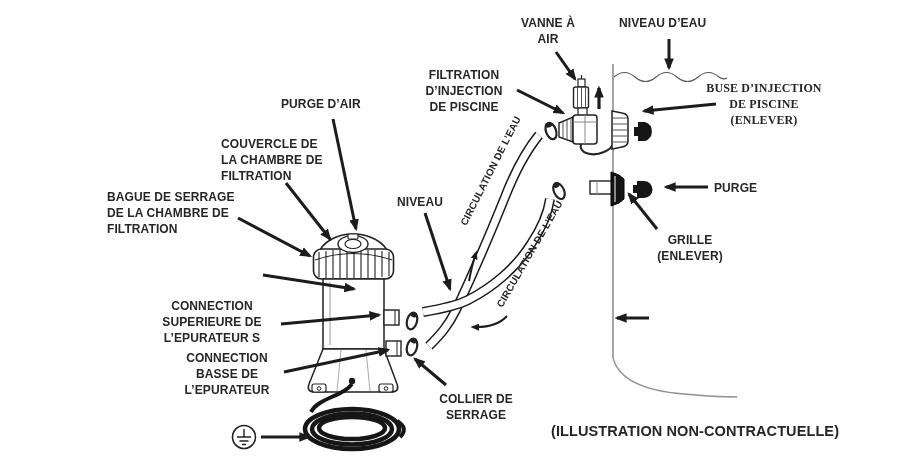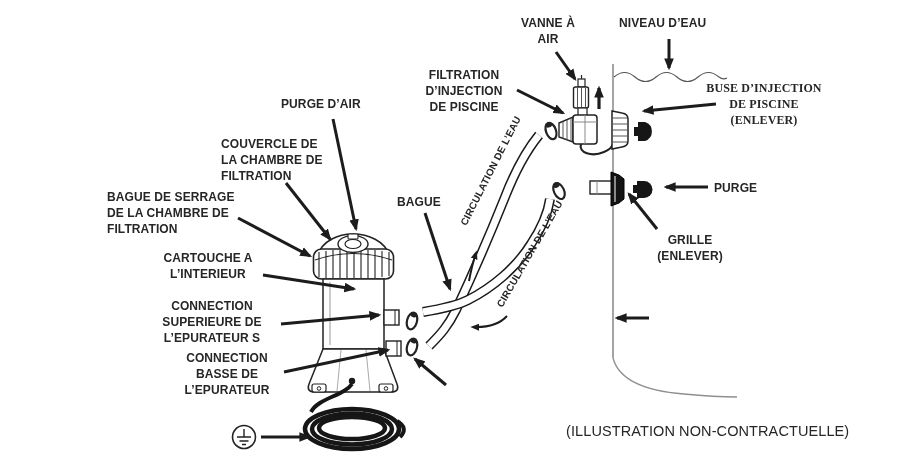--- a/index.html
+++ b/index.html
@@ -11,23 +11,22 @@
   .lbl{
     position:absolute;color:#262626;font-weight:bold;font-size:12px;line-height:16px;
     white-space:pre-line;letter-spacing:0.1px;
   }
   .lbl.center{text-align:center;}
   .lbl.rot{
     font-size:10px;letter-spacing:0.2px;width:124px;text-align:center;white-space:nowrap;
     transform-origin:50% 50%;
   }
   .note{
-    position:absolute;color:#262626;font-weight:normal;font-size:14.5px;letter-spacing:0.1px;
+    position:absolute;color:#262626;font-weight:bold;font-size:14.5px;letter-spacing:0.1px;
     white-space:nowrap;
-    margin-left:15px;
   }
 </style>
 </head>
 <body>
 
 <div id="stage">
 
   <svg id="art" width="920" height="461" viewBox="0 0 920 461">
     <defs>
       <marker id="ahBig" viewBox="0 0 10 8" markerWidth="12" markerHeight="10" refX="8" refY="4" orient="auto" markerUnits="userSpaceOnUse">
@@ -171,29 +170,29 @@
     </g>
   </svg>
 
   <div class="lbl" style="left:281px;top:96px;">PURGE D’AIR</div>
   <div class="lbl" style="left:221px;top:136px;">COUVERCLE DE
 LA CHAMBRE DE
 FILTRATION</div>
   <div class="lbl" style="left:107px;top:189px;">BAGUE DE SERRAGE
 DE LA CHAMBRE DE
 FILTRATION</div>
-  <div class="lbl center" style="left:138px;top:250px;width:140px;">CARTOUCHE A
-L’INTERIEUR</div>
   <div class="lbl center" style="left:137px;top:298px;width:150px;">CONNECTION
 SUPERIEURE DE
 L’EPURATEUR S</div>
   <div class="lbl center" style="left:157px;top:350px;width:140px;">CONNECTION
 BASSE DE
 L’EPURATEUR</div>
-  <div class="lbl" style="left:397px;top:194px;">BAGUE</div>
+  <div class="lbl" style="left:397px;top:194px;">NIVEAU</div>
+  <div class="lbl center" style="left:421px;top:391px;width:110px;">COLLIER DE
+SERRAGE</div>
   <div class="lbl center" style="left:503px;top:15px;width:90px;">VANNE À
 AIR</div>
   <div class="lbl" style="left:619px;top:15px;">NIVEAU D’EAU</div>
   <div class="lbl center" style="left:409px;top:67px;width:110px;">FILTRATION
 D’INJECTION
 DE PISCINE</div>
   <div class="lbl center" style="left:694px;top:80px;width:140px;font-family:Liberation Serif, serif;">BUSE D’INJECTION
 DE PISCINE
 (ENLEVER)</div>
   <div class="lbl" style="left:714px;top:180px;">PURGE</div>

